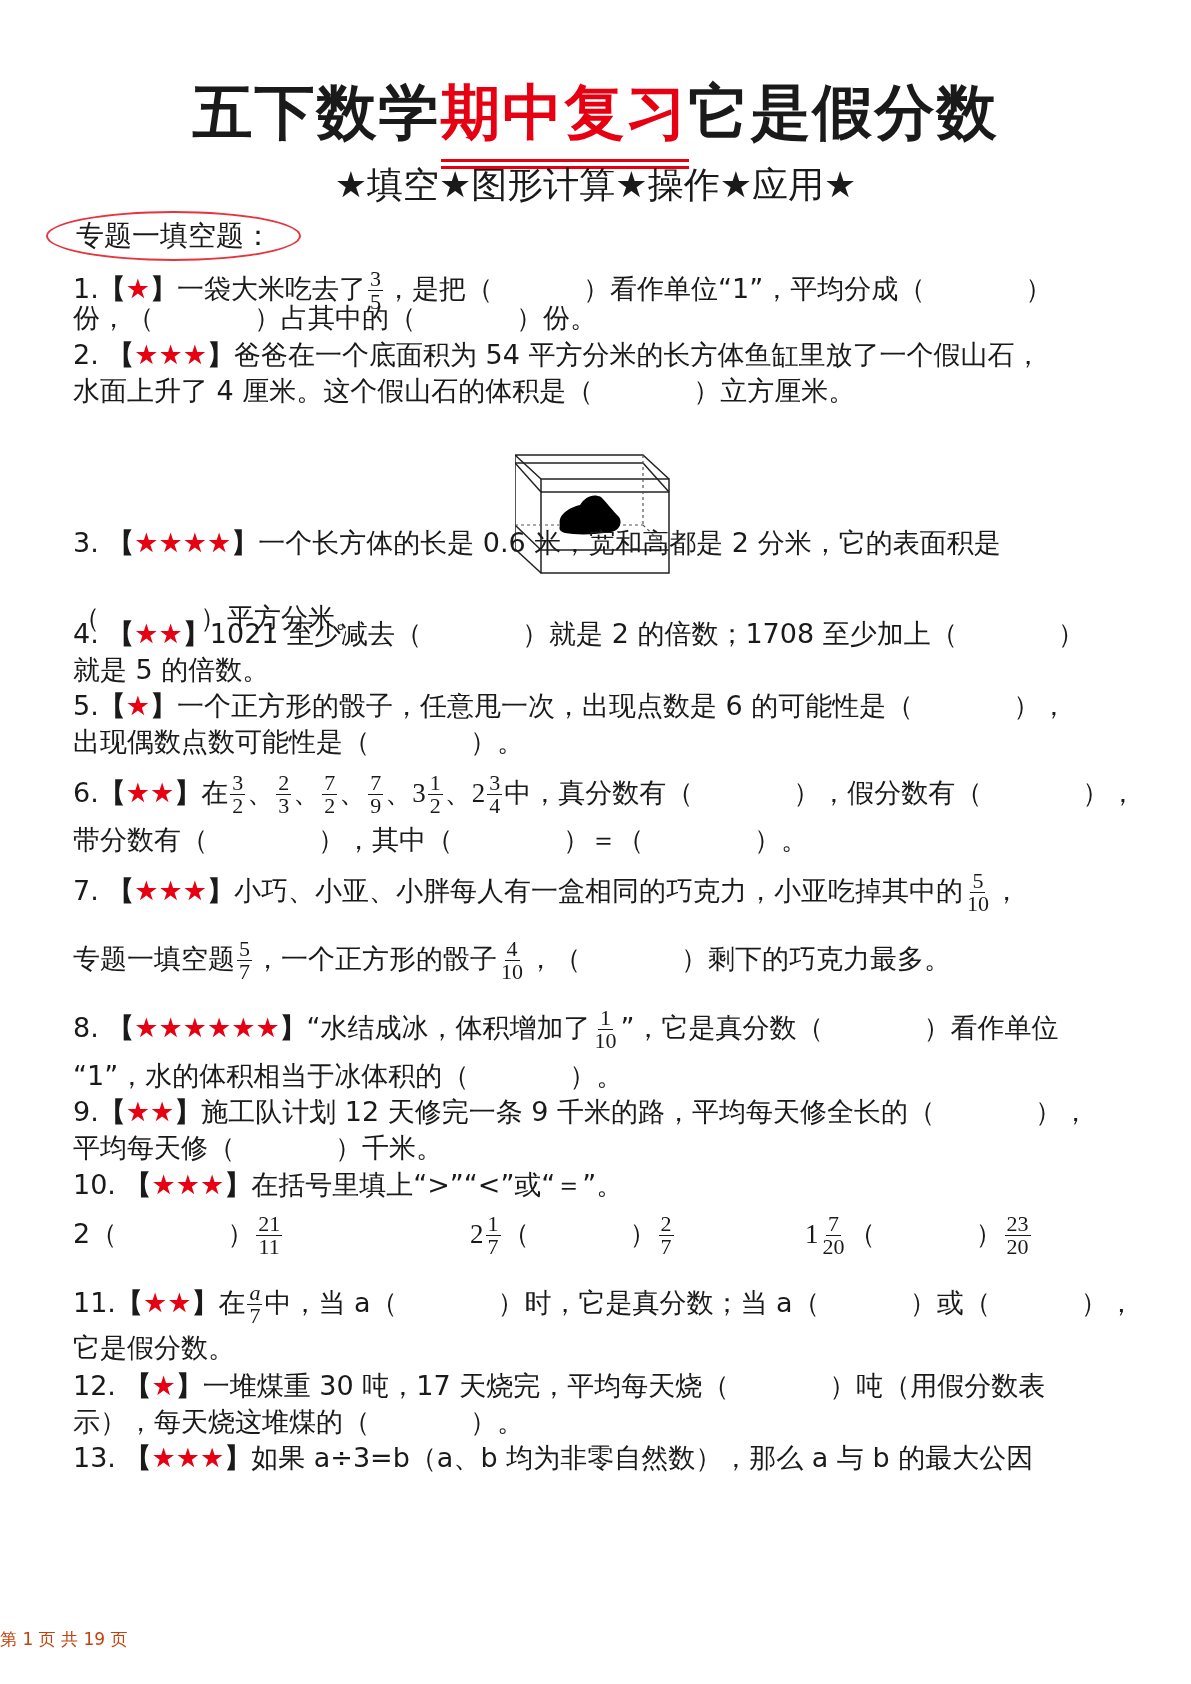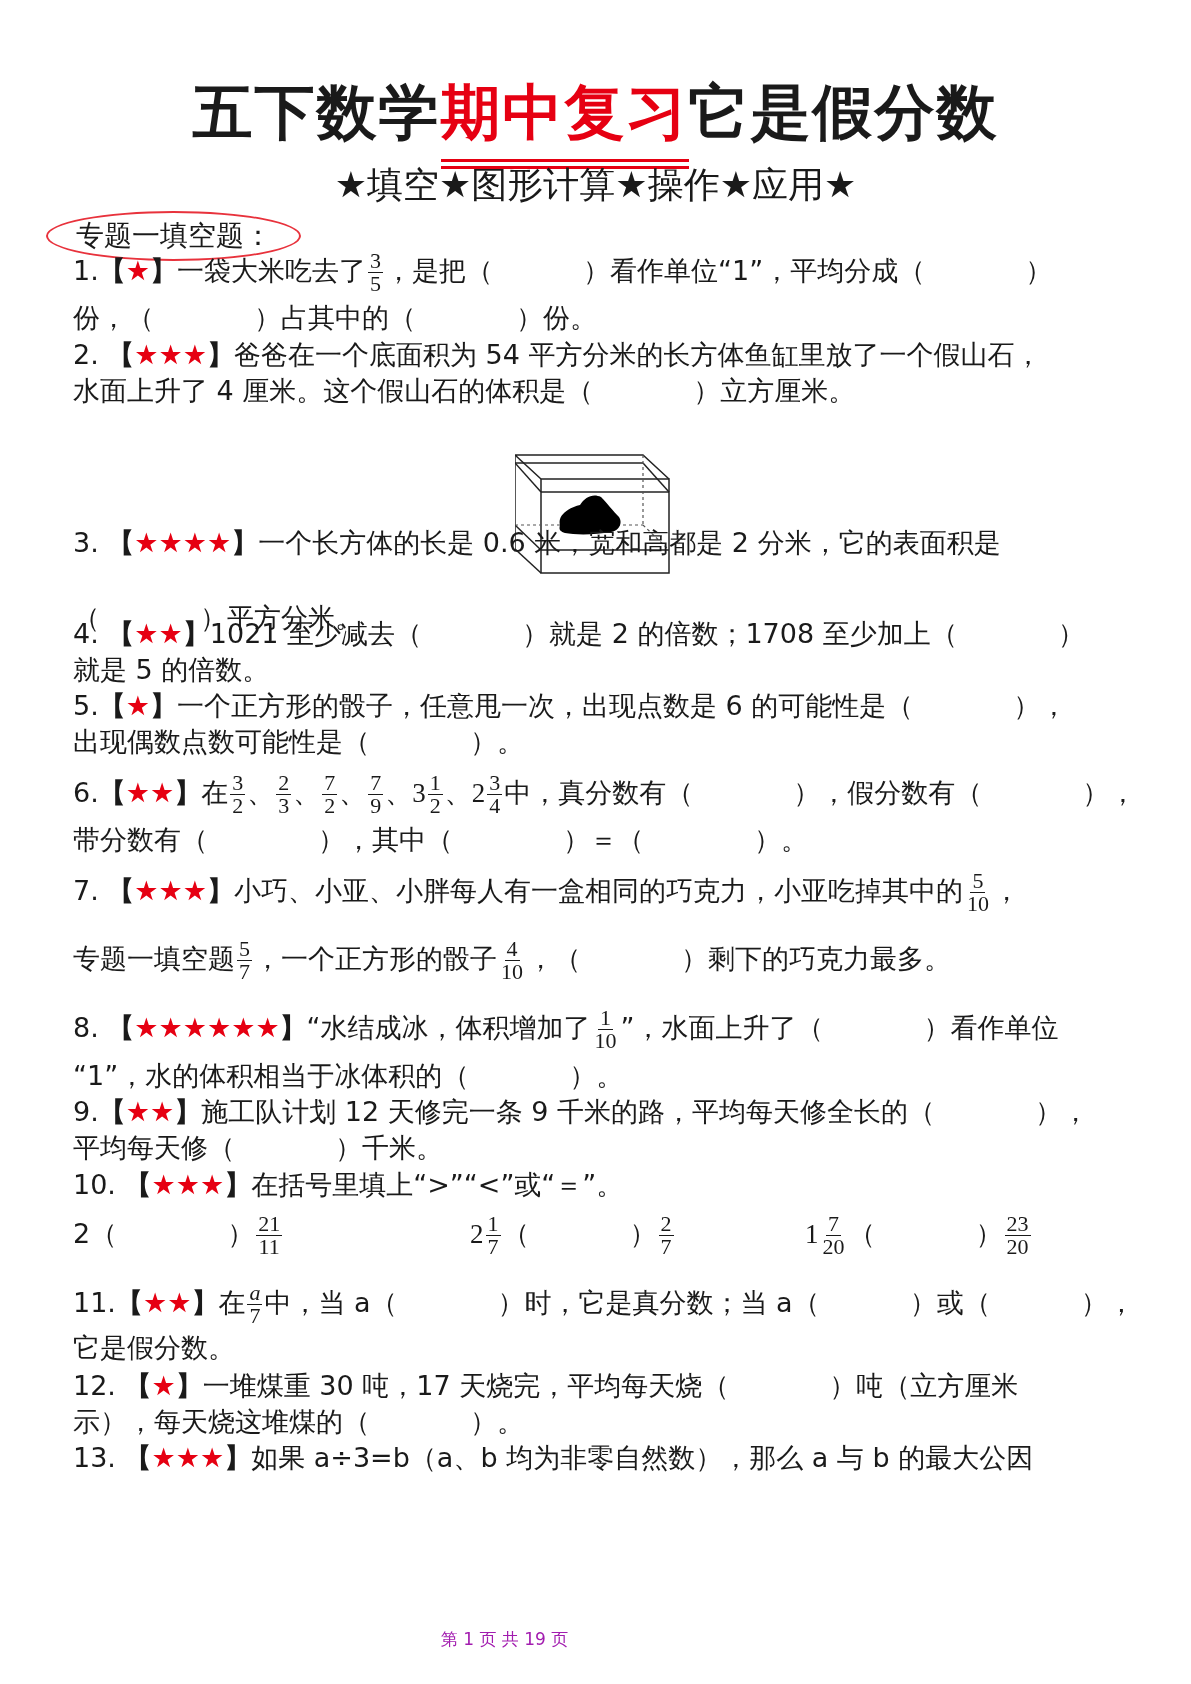--- a/index.html
+++ b/index.html
@@ -18,35 +18,35 @@
   .line { position:absolute; left:73px; font-size:27px; line-height:36px; white-space:nowrap; }
   .star { color:#e60012; }
   .br { font-weight:bold; }
   .frac { display:inline-flex; flex-direction:column; align-items:center;
           vertical-align:middle; font-family:"Liberation Serif","DejaVu Serif",serif;
           font-size:22px; line-height:22px; margin:0 2px; }
   .frac .n { border-bottom:1.5px solid #1a1a1a; padding:0 2px; }
   .frac .d { padding:0 2px; }
   .serif { font-family:"Liberation Serif","DejaVu Serif",serif; }
   .gap { display:inline-block; }
-  .footer { position:absolute; top:1628px; left:0; width:1009px; text-align:center;
-            font-size:17px; color:#a21caf; }
+  .footer { position:absolute; top:1628px; left:0; width:1009px; 
+            font-size:17px; color:#c2410c; }
   .fig { position:absolute; left:515px; top:445px; }
 </style>
 </head>
 <body>
 
 <div class="title"><span>五下数学</span><span class="red">期中复习</span><span>它是假分数</span></div>
 <div class="subtitle">★填空★图形计算★操作★应用★</div>
 
 <div class="section">
     <span>专题一填空题：</span>
   </div>
 
-<div class="line" style="top:250px">
+<div class="line" style="top:268px">
   <span>1.</span><span class="br">【</span><span class="star">★</span><span class="br">】</span><span>一袋大米吃去了</span><span class="frac">
       <span class="n">3</span>
       <span class="d">5</span>
     </span><span>，是把（</span><span class="gap" style="width:90px"></span><span>）看作单位“1”，平均分成（</span><span class="gap" style="width:100px"></span><span>）</span>
 </div>
 <div class="line" style="top:300px">
   <span>份，（</span><span class="gap" style="width:100px"></span><span>）占其中的（</span><span class="gap" style="width:100px"></span><span>）份。</span>
 </div>
 
 <div class="line" style="top:337px">
@@ -136,21 +136,21 @@
     </span><span>，一个正方形的骰子</span><span class="frac">
       <span class="n">4</span>
       <span class="d">10</span>
     </span><span>，（</span><span class="gap" style="width:100px"></span><span>）剩下的巧克力最多。</span>
 </div>
 
 <div class="line" style="top:1007px">
   <span>8.</span> <span class="br">【</span><span class="star">★★★★★★</span><span class="br">】</span><span>“水结成冰，体积增加了</span><span class="frac">
       <span class="n">1</span>
       <span class="d">10</span>
-    </span><span>”，水面上升了（</span><span class="gap" style="width:100px"></span><span>）看作单位</span>
+    </span><span>”，它是真分数（</span><span class="gap" style="width:100px"></span><span>）看作单位</span>
 </div>
 <div class="line" style="top:1058px">
   <span>“1”，水的体积相当于冰体积的（</span><span class="gap" style="width:100px"></span><span>）。</span>
 </div>
 
 <div class="line" style="top:1094px">
   <span>9.</span><span class="br">【</span><span class="star">★★</span><span class="br">】</span><span>施工队计划 12 天修完一条 9 千米的路，平均每天修全长的（</span><span class="gap" style="width:100px"></span><span>），</span>
 </div>
 <div class="line" style="top:1130px">
   <span>平均每天修（</span><span class="gap" style="width:100px"></span><span>）千米。</span>
@@ -188,21 +188,21 @@
   <span>11.</span><span class="br">【</span><span class="star">★★</span><span class="br">】</span><span>在</span><span class="frac">
       <span class="n" style="font-style:italic">a</span>
       <span class="d">7</span>
     </span><span>中，当 a（</span><span class="gap" style="width:100px"></span><span>）时，它是真分数；当 a（</span><span class="gap" style="width:90px"></span><span>）或（</span><span class="gap" style="width:90px"></span><span>），</span>
 </div>
 <div class="line" style="top:1330px">
   <span>它是假分数。</span>
 </div>
 
 <div class="line" style="top:1368px">
-  <span>12.</span> <span class="br">【</span><span class="star">★</span><span class="br">】</span><span>一堆煤重 30 吨，17 天烧完，平均每天烧（</span><span class="gap" style="width:100px"></span><span>）吨（立方厘米</span>
+  <span>12.</span> <span class="br">【</span><span class="star">★</span><span class="br">】</span><span>一堆煤重 30 吨，17 天烧完，平均每天烧（</span><span class="gap" style="width:100px"></span><span>）吨（用假分数表</span>
 </div>
 <div class="line" style="top:1404px">
   <span>示），每天烧这堆煤的（</span><span class="gap" style="width:100px"></span><span>）。</span>
 </div>
 
 <div class="line" style="top:1440px">
   <span>13.</span> <span class="br">【</span><span class="star">★★★</span><span class="br">】</span><span>如果 a÷3=b（a、b 均为非零自然数），那么 a 与 b 的最大公因</span>
 </div>
 
 <div class="footer">第 1 页 共 19 页</div>

